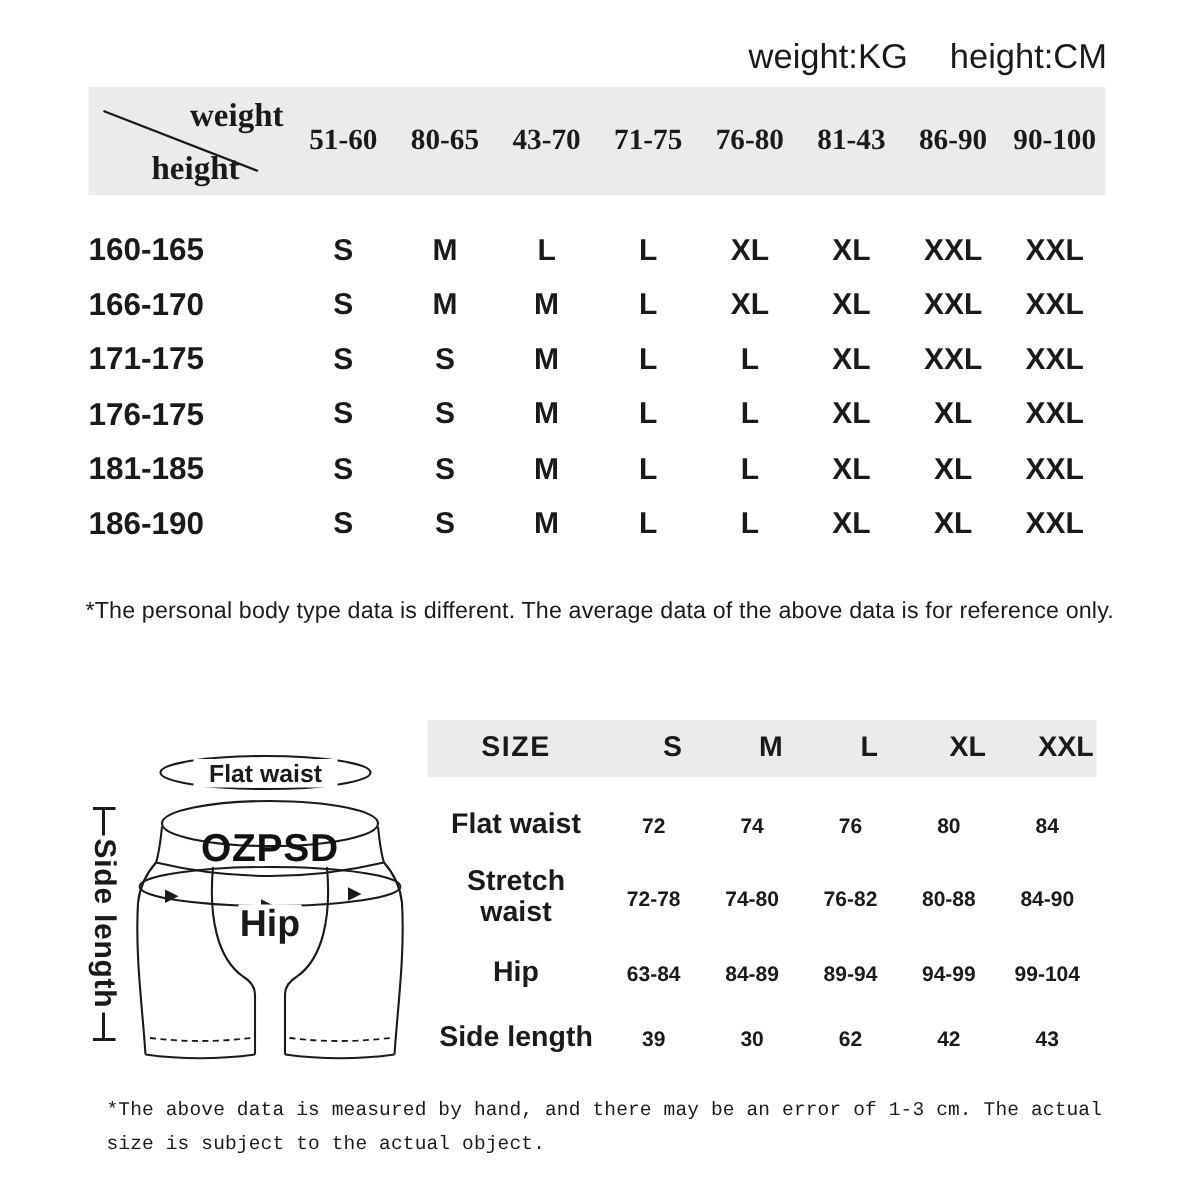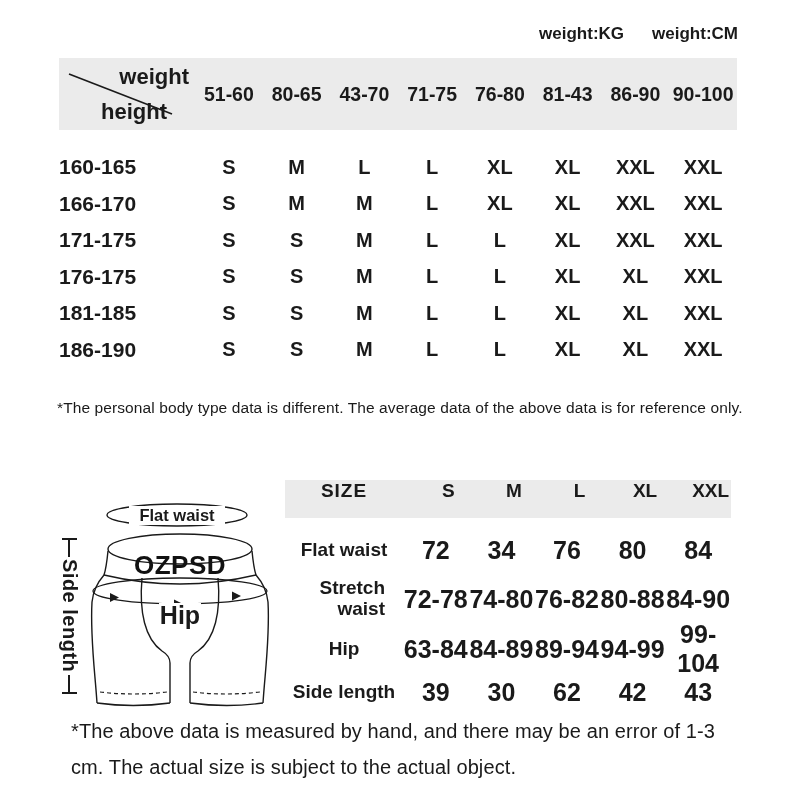--- a/index.html
+++ b/index.html
@@ -3,66 +3,66 @@
 <meta charset="utf-8">
 <style>
   html,body{margin:0;padding:0;}
   body{
     width:800px;height:800px;position:relative;background:#ffffff;
     font-family:"Liberation Sans","DejaVu Sans",sans-serif;color:#1a1a1a;
     overflow:hidden;
   }
   
   .units{position:absolute;top:24px;right:62px;display:flex;gap:28px;
-    font-size:17px;font-weight:700;}
+    font-size:23px;font-weight:400;}
   
   .size-table{position:absolute;left:59px;top:58px;width:678px;}
-  .size-header{display:flex;height:72px;background:#ebebeb;}
+  .size-header{display:flex;height:72px;background:#ebebeb;font-family:Liberation Serif, serif;}
   .corner{position:relative;flex:0 0 136px;}
   .corner svg{position:absolute;left:0;top:0;}
   .corner .cw{position:absolute;top:6px;right:6px;font-size:22px;font-weight:600;}
   .corner .ch{position:absolute;bottom:5px;left:10px;font-size:22px;font-weight:600;margin-left:32px;}
   .hcols{flex:1;display:flex;}
   .hcol{flex:1;display:flex;align-items:center;justify-content:center;
     font-size:19.5px;font-weight:600;}
   #size-rows{margin-top:19px;}
   .srow{display:flex;height:36.5px;align-items:center;}
   .rlabel{flex:0 0 136px;text-align:left;font-size:21px;font-weight:700;}
   .scell{flex:1;text-align:center;font-size:20px;font-weight:700;}
   
   .note1{position:absolute;left:57px;top:399px;font-size:15.5px;font-weight:500;
     white-space:nowrap;letter-spacing:0.1px;}
-  .note2{position:absolute;left:71px;top:713px;width:672px;font-size:20px;
-    font-weight:500;line-height:1.8;letter-spacing:0.1px;}
+  .note2{position:absolute;left:71px;top:728px;width:672px;font-size:13px;
+    font-weight:500;line-height:1.8;letter-spacing:0.1px;font-family:Liberation Mono, monospace;}
   
   .meas-table{position:absolute;left:285px;top:480px;width:446px;}
-  .mheader{display:flex;height:38px;background:#ebebeb;gap:25px;}
+  .mheader{display:flex;height:38px;background:#ebebeb;align-items:center;gap:25px;}
   .mh-label{flex:0 0 118px;text-align:center;font-size:19px;font-weight:700;letter-spacing:1px;}
   .mh-col{flex:1;text-align:center;font-size:19px;font-weight:700;}
   #meas-rows{padding-top:12px;}
   .mrow{display:flex;align-items:center;}
   .mlabel{flex:0 0 118px;display:flex;align-items:center;justify-content:center;
     font-size:19px;font-weight:700;line-height:1.1;text-align:center;}
-  .mlabel.wrap span{display:inline-block;width:82px;text-align:right;}
-  .mcell{flex:1;text-align:center;font-size:25px;font-weight:600;}
+  .mlabel.wrap span{display:inline-block;width:82px;}
+  .mcell{flex:1;text-align:center;font-size:14px;font-weight:600;}
   
   .shorts-svg{position:absolute;left:40px;top:487px;}
   .side-length{position:absolute;left:55px;top:538px;height:156px;width:28px;
     display:flex;flex-direction:column;align-items:center;}
   .side-length .cap{width:15px;border-top:2px solid #1a1a1a;}
   .side-length .seg{flex:1;width:0;border-left:2px solid #1a1a1a;}
   .side-length .vtext{writing-mode:vertical-rl;font-size:20px;font-weight:700;
     padding:2px 0;letter-spacing:0.5px;}
 </style>
 </head>
 <body>
 
 <div class="units">
   <span>weight:KG</span>
-  <span>weight:CM</span>
+  <span>height:CM</span>
 </div>
 
 <div class="size-table">
   <div class="size-header">
     <div class="corner">
       <svg width="136" height="72" viewBox="0 0 136 72">
         <line x1="10" y1="16" x2="113" y2="56" stroke="#1a1a1a" stroke-width="1.6"></line>
       </svg>
       <span class="cw">weight</span>
       <span class="ch">height</span>
@@ -204,21 +204,21 @@
       <div class="mh-col">L</div>
       <div class="mh-col">XL</div>
       <div class="mh-col">XXL</div>
     </div>
   <div id="meas-rows">
       <div class="mrow" style="height: 40px;">
         <div class="mlabel">
           <span>Flat waist</span>
         </div>
         <div class="mcell">72</div>
-        <div class="mcell">34</div>
+        <div class="mcell">74</div>
         <div class="mcell">76</div>
         <div class="mcell">80</div>
         <div class="mcell">84</div>
       </div>
       <div class="mrow" style="height: 58px;">
         <div class="mlabel wrap">
           <span>Stretch waist</span>
         </div>
         <div class="mcell">72-78</div>
         <div class="mcell">74-80</div>

